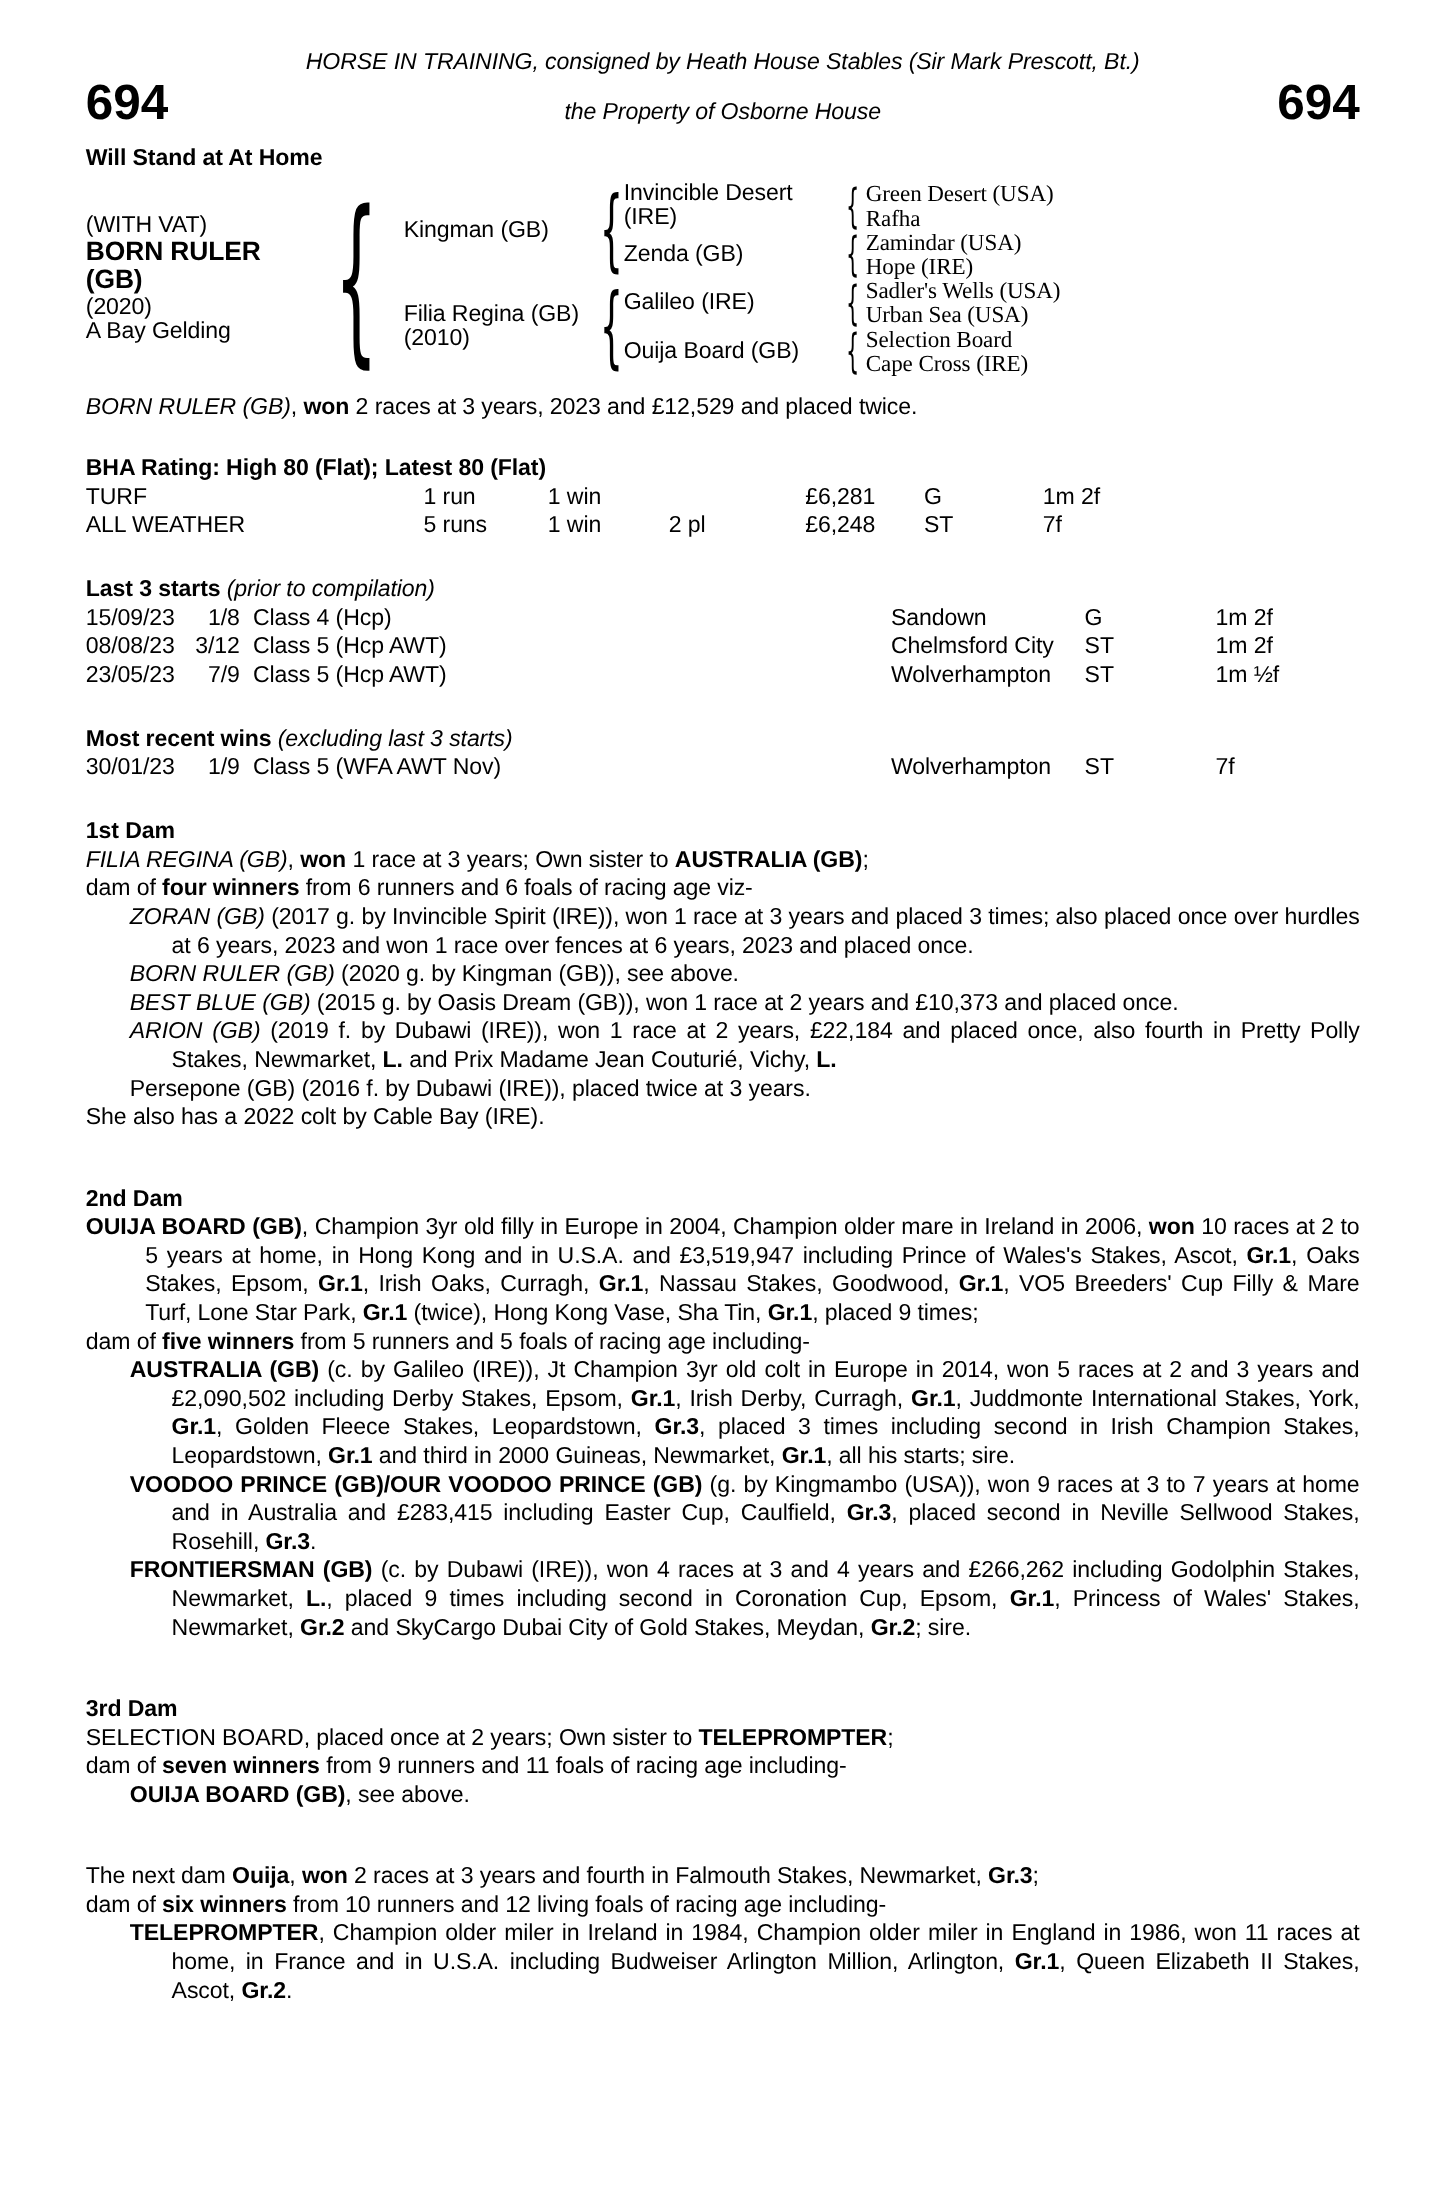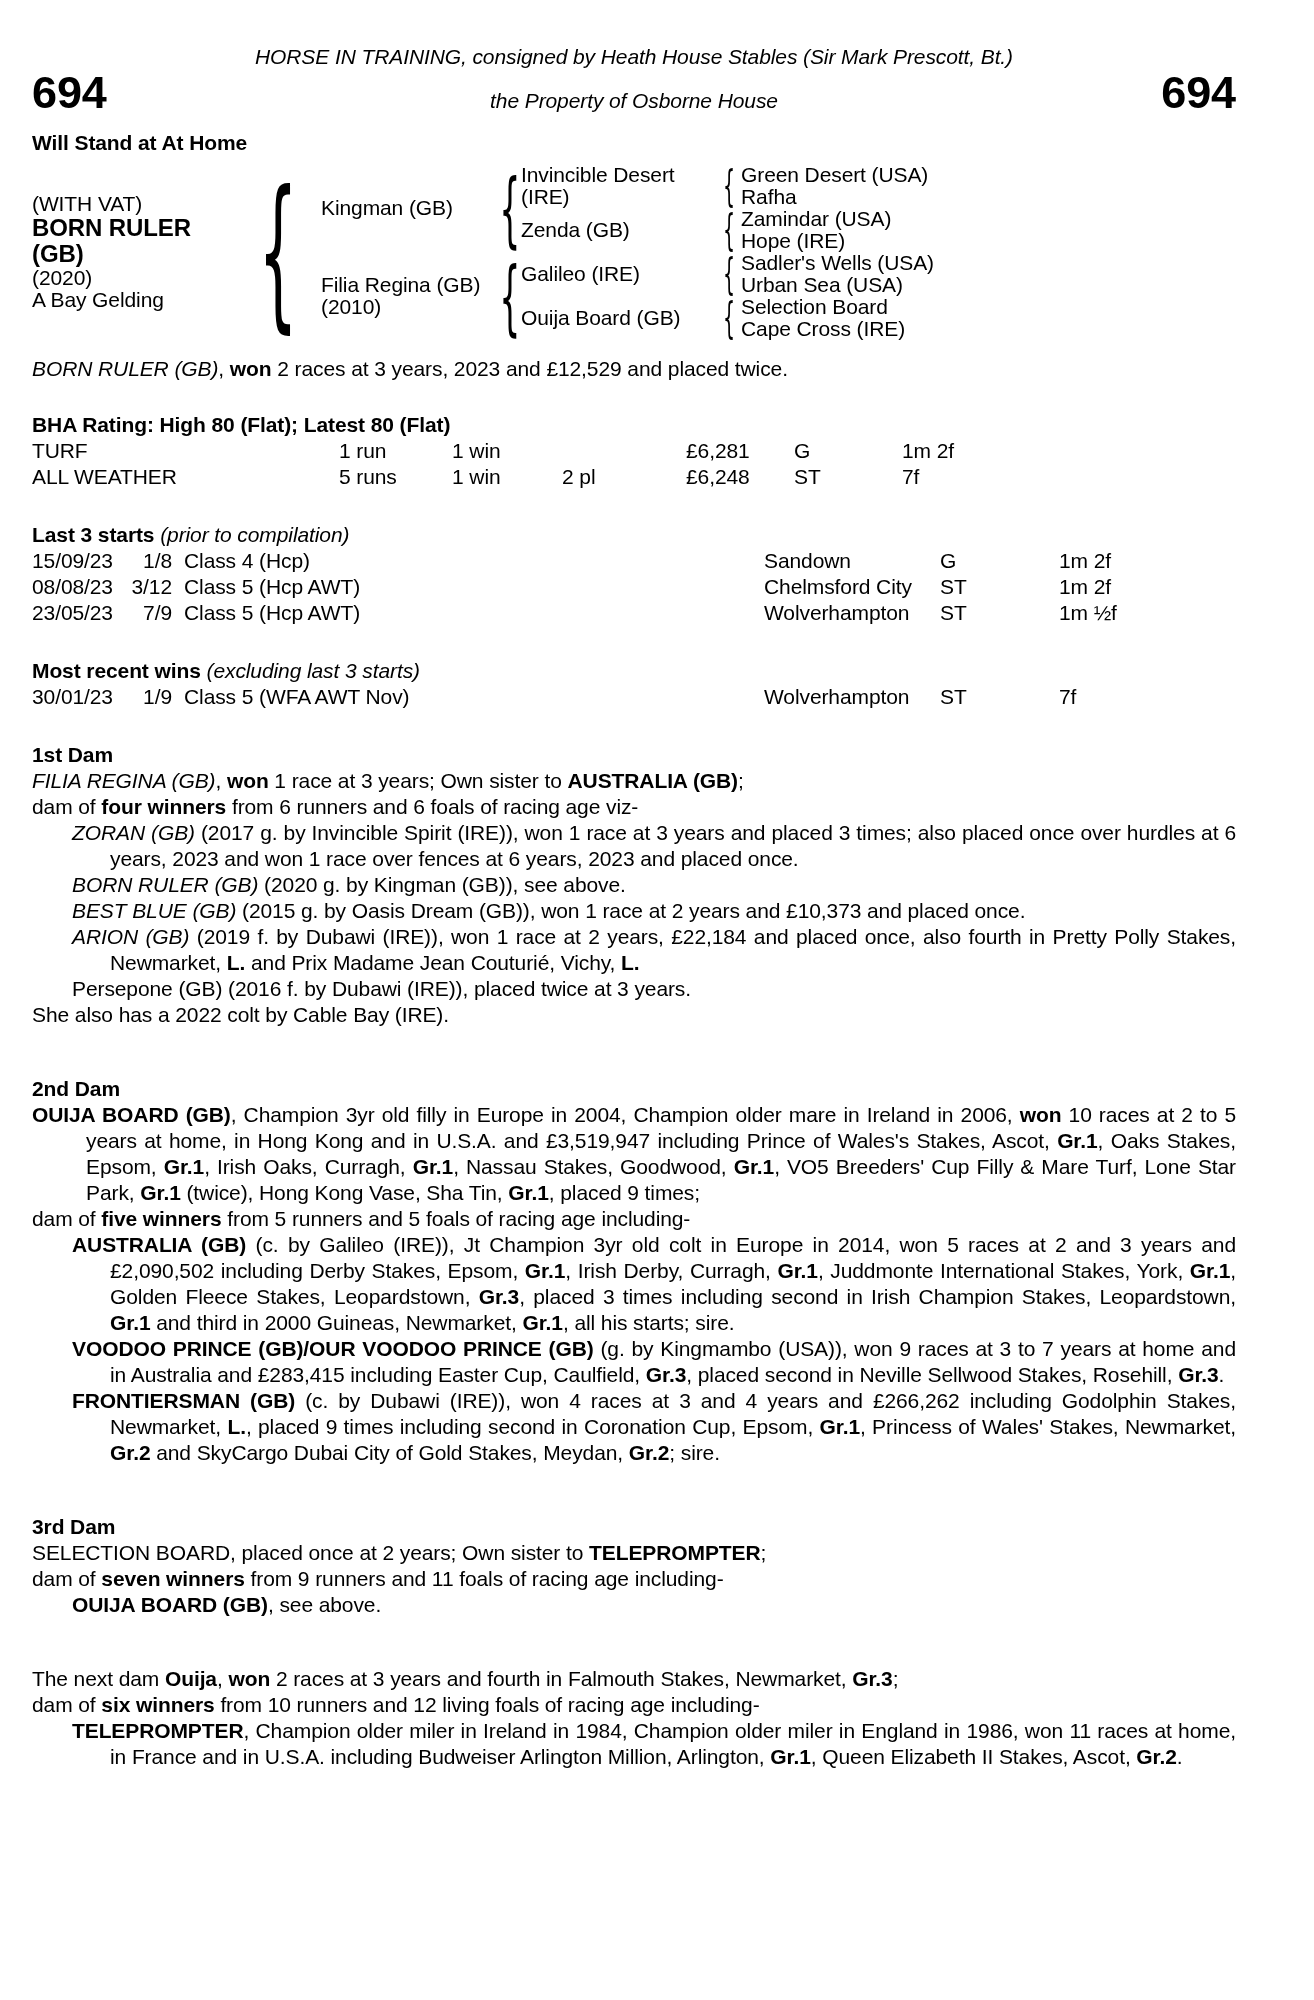--- a/index.html
+++ b/index.html
@@ -4,21 +4,21 @@
 <style>
   html,body { margin:0; padding:0; background:#ffffff; }
   body {
     width:1314px; height:2000px;
     color:#000;
     font-family:"Liberation Sans", sans-serif;
     font-size:21px; line-height:26px;
     letter-spacing:-0.1px;
     -webkit-font-smoothing:antialiased;
   }
-  .page { padding:44px 78px 0 32px; }
+  .page { padding:44px 78px 0 78px; }
 
   .b  { font-weight:bold; }
   .i  { font-style:italic; }
 
   
   .hdr-consign { text-align:center; font-style:italic; }
   .hdr-row { display:flex; align-items:baseline; margin-top:2px; }
   .lot { width:140px; font-size:45px; line-height:42px; font-weight:bold; }
   .lot.right { text-align:right; }
   .prop { flex:1; text-align:center; font-style:italic; }
@@ -28,21 +28,21 @@
   .ped { display:flex; align-items:center; margin-top:8px; line-height:22px; }
   .ped-subject { width:214px; }
   .ped-name { font-size:24px; line-height:26px; }
   .ped-parents { flex:1; }
   .ped-prow { display:flex; align-items:center; }
   .ped-pname { width:170px;margin-left:33px; }
   .ped-pname div:empty { display:none; }
   .ped-gcol { flex:1; }
   .ped-grow { display:flex; align-items:center; }
   .ped-gname { width:196px; }
-  .ped-ggcol { flex:1; }
+  .ped-ggcol { flex:1;font-family:Liberation Serif, serif; }
   .brace { font-family:"DejaVu Sans", sans-serif; flex:none; text-align:center; line-height:1; }
   .brace-xl { font-size:148px; transform:scale(.42,1.12); width:42px; }
   .brace-l  { font-size:74px;  transform:scale(.45,1.10); width:30px; }
   .brace-s  { font-size:38px;  transform:scale(.50,1.12); width:24px; }
 
   .race-line { margin-top:16px; }
 
   
   .bha { margin-top:30px; font-weight:bold; }
   .stats { display:grid; grid-template-columns:307px 113px 110px 124px 108px 108px 1fr; }

